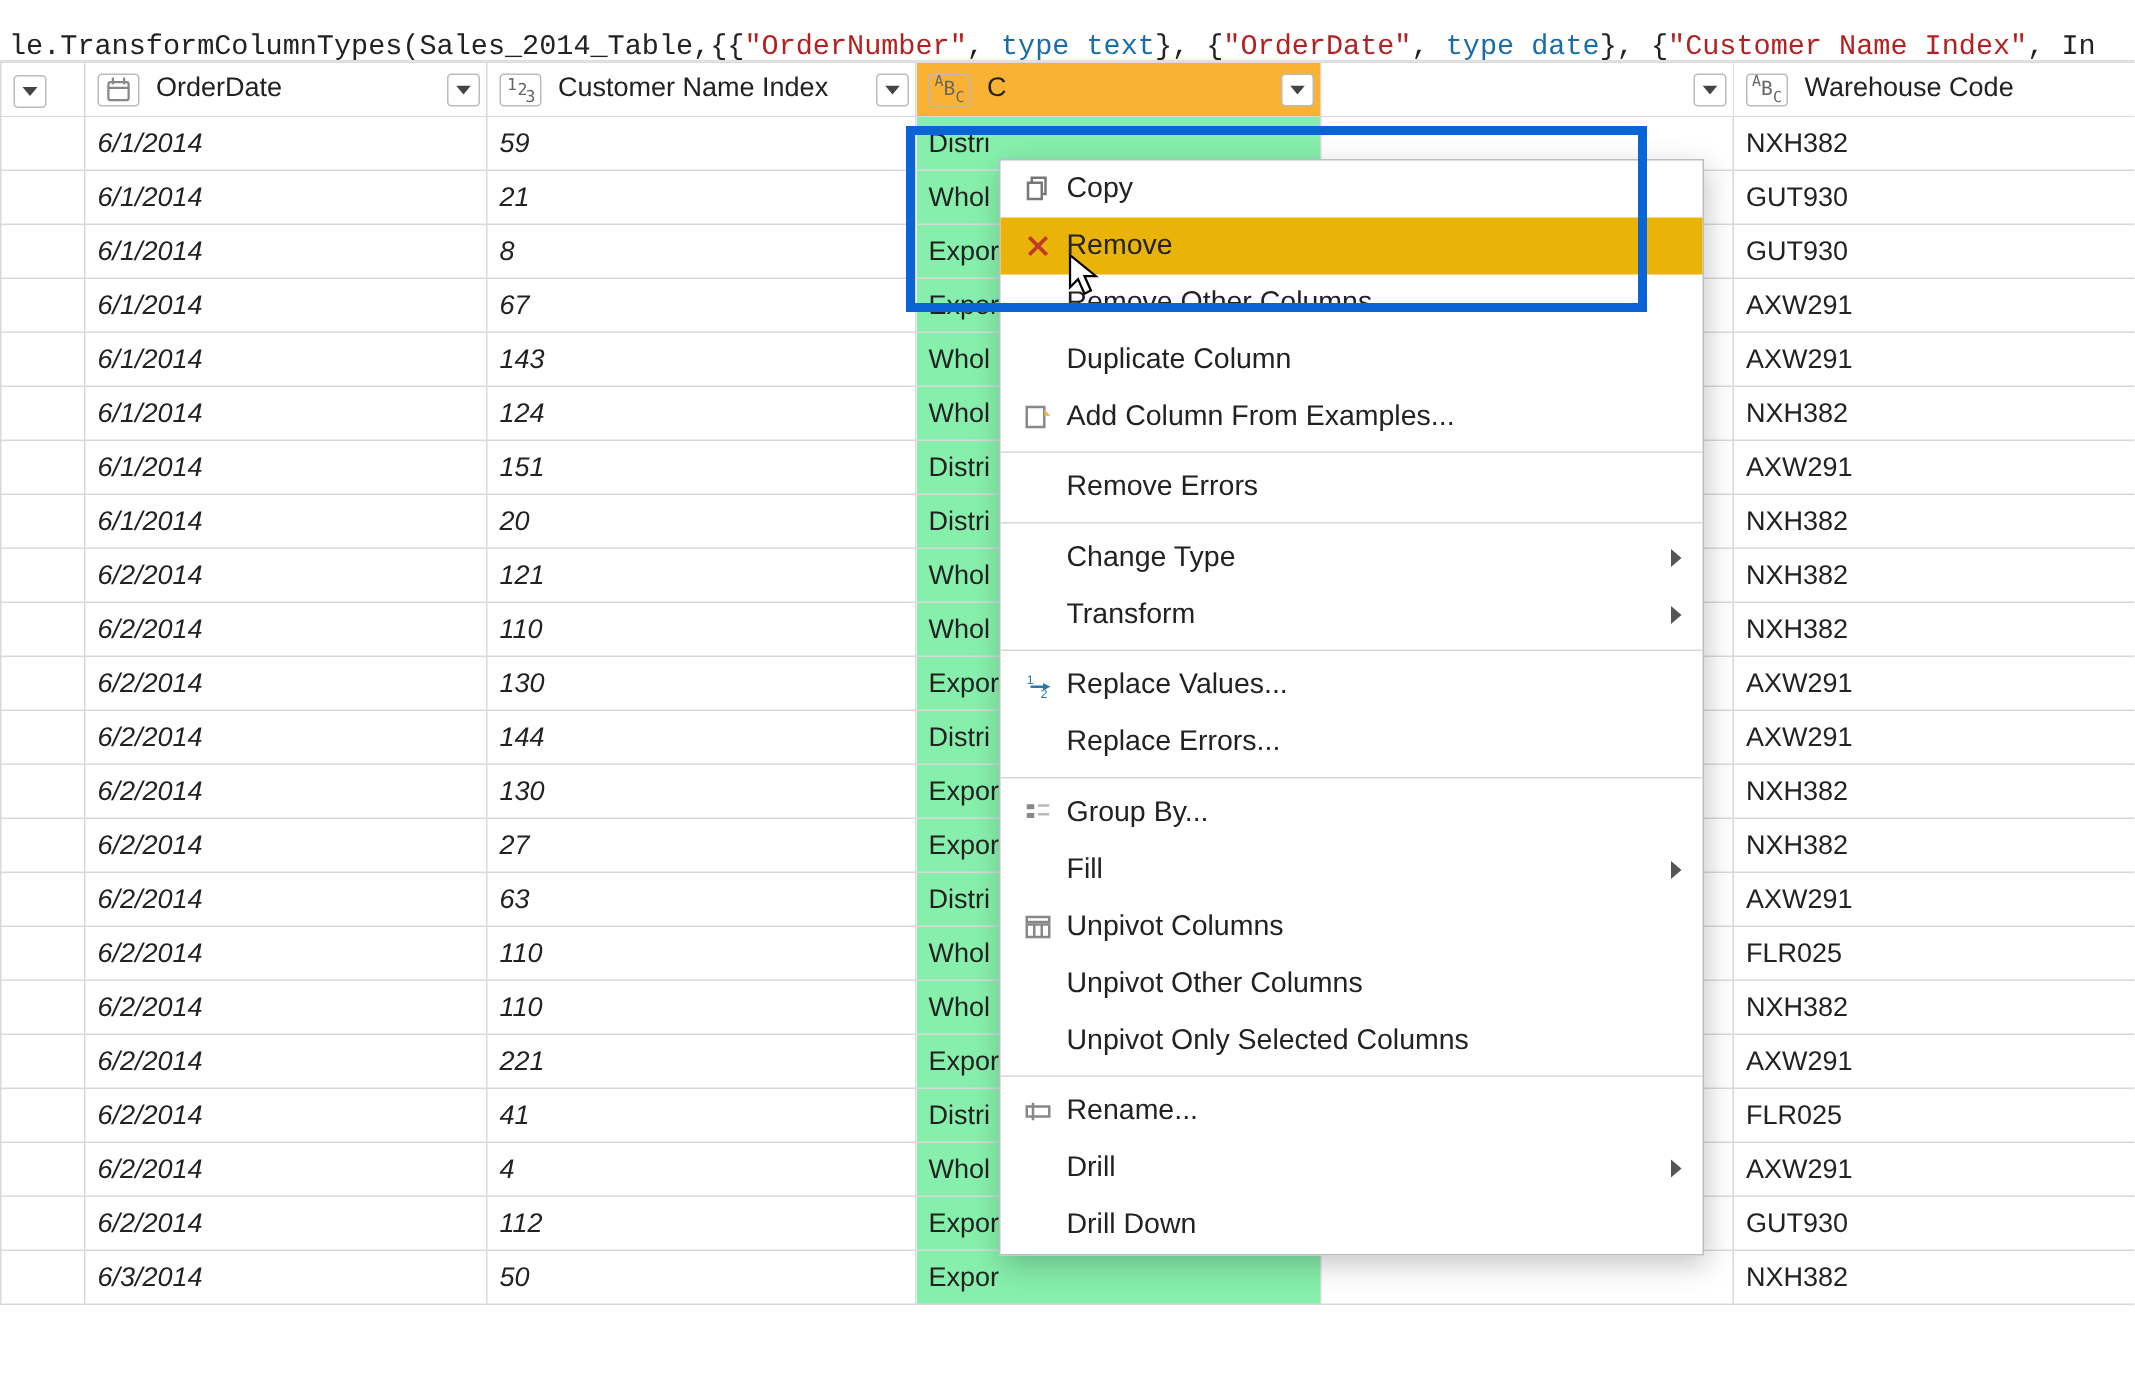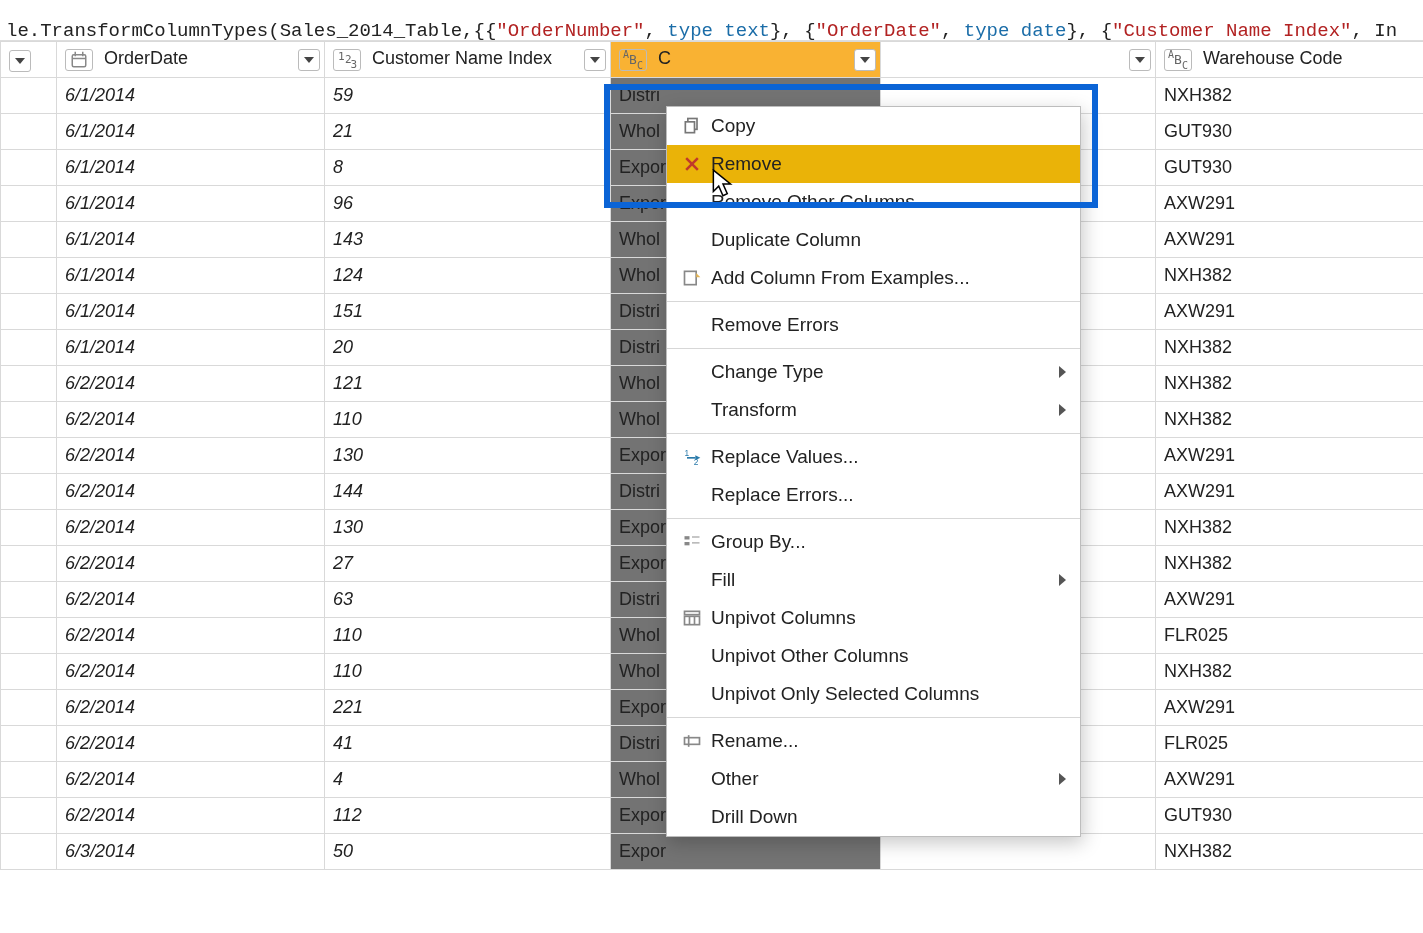--- a/index.html
+++ b/index.html
@@ -104,29 +104,29 @@
     cursor: pointer;
   }
   .stub-btn svg { width: 10px; height: 6px; fill: #444; }
 
   .teal-underline td, .teal-underline th {
     border-bottom: 3px solid #1a9e8f;
   }
 
   td.date-cell { text-align: right; font-style: italic; padding-right: 20px; }
   td.num-cell  { text-align: right; font-style: italic; padding-right: 14px; }
-  td.chan-cell { background: #737373; }
+  td.chan-cell { background: #86efac; }
   td.wh-cell   { }
 
   
   .ctx {
     position: absolute;
     left: 666px;
     top: 65px;
-    width: 415px;
+    width: 470px;
     background: #fff;
     border: 1px solid #bdbdbd;
     box-shadow: 2px 6px 18px rgba(0,0,0,.22);
     font-size: 19px;
     z-index: 50;
   }
   .ctx .row {
     display: flex;
     align-items: center;
     height: 38px;
@@ -270,21 +270,21 @@
           <td></td>
           <td class="date-cell">6/1/2014</td>
           <td class="num-cell">8</td>
           <td class="chan-cell">Expor</td>
           <td></td>
           <td class="wh-cell">GUT930</td>
         </tr>
         <tr>
           <td></td>
           <td class="date-cell">6/1/2014</td>
-          <td class="num-cell">96</td>
+          <td class="num-cell">67</td>
           <td class="chan-cell">Expor</td>
           <td></td>
           <td class="wh-cell">AXW291</td>
         </tr>
         <tr>
           <td></td>
           <td class="date-cell">6/1/2014</td>
           <td class="num-cell">143</td>
           <td class="chan-cell">Whol</td>
           <td></td>
@@ -538,21 +538,21 @@
     <span class="ico">
       <svg viewBox="0 0 24 24">
             <rect x="3" y="8" width="18" height="8" fill="none" stroke="#888" stroke-width="2"></rect>
             <line x1="8" y1="5" x2="8" y2="19" stroke="#888" stroke-width="2"></line>
           </svg>
     </span>
     <span>Rename...</span>
   </div>
   <div class="row">
         <span class="ico"></span>
-        <span>Other</span>
+        <span>Drill</span>
         <span class="sub-arrow"></span>
       </div>
   <div class="row">
         <span class="ico"></span>
         <span>Drill Down</span>
       </div>
 </div>
 
 <div class="blue-rect"></div>
 

